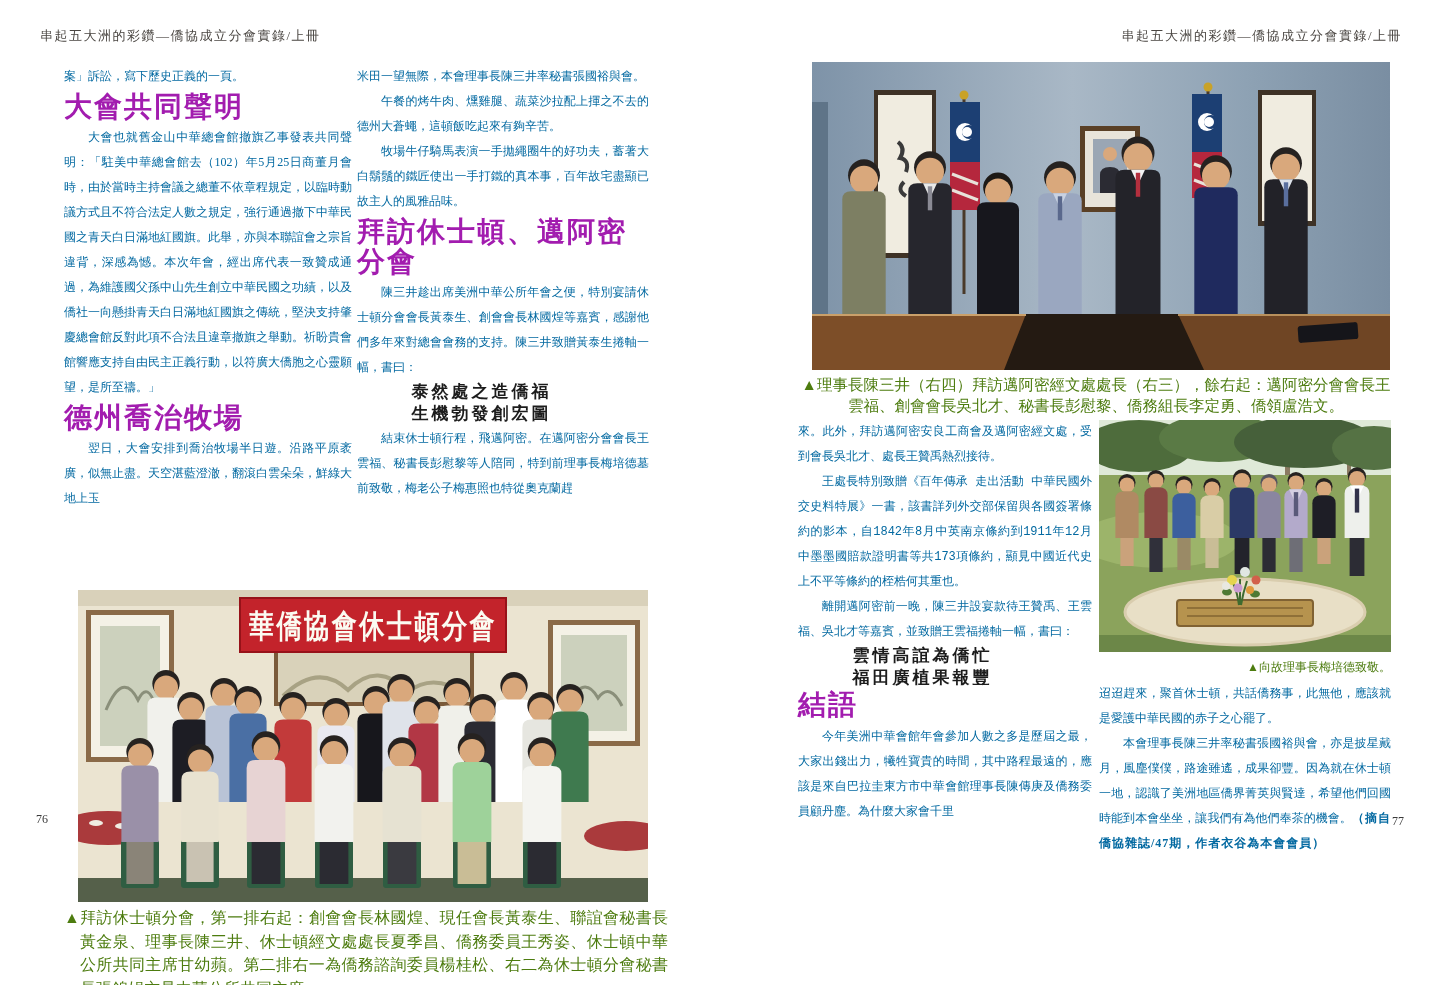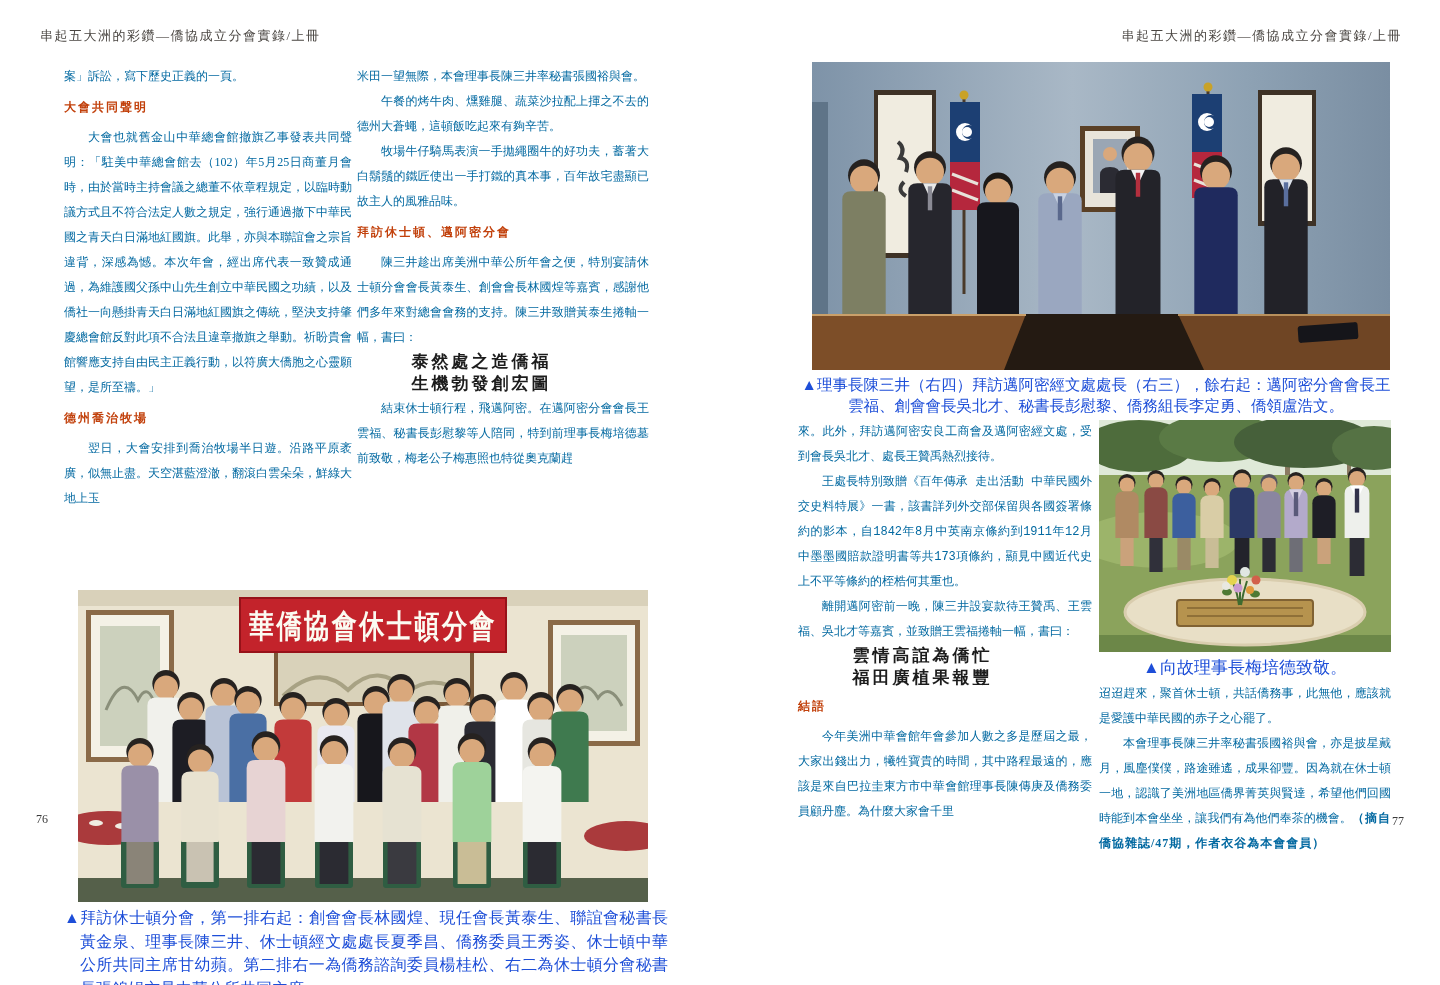--- a/index.html
+++ b/index.html
@@ -4,24 +4,24 @@
 <style>
   html,body{margin:0;padding:0;background:#ffffff;}
   #page{position:relative;width:1440px;height:985px;background:#fff;overflow:hidden;
         font-family:"Liberation Serif","DejaVu Serif",serif;}
   .hdr{position:absolute;top:27px;font-size:13px;color:#4a4642;letter-spacing:1.5px;}
   .hdr-l{left:40px;}
   .hdr-r{right:38px;}
   .col{position:absolute;}
   .bt{font-size:12px;line-height:25px;text-align:justify;color:#0369a1;}
   .ind{text-indent:2em;}
-  .rh{color:#c2410c;font-weight:bold;font-size:12px;line-height:30px;letter-spacing:2px;margin:3px 0;}
+  .rh{color:#a21caf;font-weight:bold;font-size:28px;line-height:30px;letter-spacing:2px;margin:3px 0;}
   .verse{font-weight:bold;font-size:17px;line-height:20px;letter-spacing:3px;color:#1c1c1c;margin:2px 0 2px 3.2em;}
   .src{font-weight:bold;letter-spacing:1px;}
-  .cap{position:absolute;color:#1d4ed8;font-size:16px;line-height:23.5px;}
+  .cap{position:absolute;color:#4d7c0f;font-size:16px;line-height:23.5px;}
   .cap-just{text-align:justify;padding-left:1em;text-indent:-1em;}
   .cap-center{text-align:center;}
   .pg{position:absolute;font-size:12px;color:#3a3a3a;}
   svg{position:absolute;display:block;}
 </style>
 </head>
 <body>
 
 <div id="page">
 
@@ -339,21 +339,21 @@
       <ellipse cx="128" cy="172" rx="5" ry="3.5" fill="#4e7a35"></ellipse>
       <ellipse cx="156" cy="174" rx="5" ry="3.5" fill="#4e7a35"></ellipse>
       <circle cx="133" cy="160" r="5" fill="#e5d44e"></circle>
       <circle cx="146" cy="152" r="5" fill="#e0e6e2"></circle>
       <circle cx="157" cy="160" r="4.5" fill="#d2604a"></circle>
       <circle cx="139" cy="168" r="4.5" fill="#c89ad2"></circle>
       <circle cx="151" cy="170" r="4" fill="#e09a3c"></circle>
       <circle cx="127" cy="166" r="4" fill="#e8e8e0"></circle>
     </g>
   </svg>
-  <div class="cap cap-center" style="left:1099px;top:656px;width:292px;font-size:17px;">▲向故理事長梅培德致敬。</div>
+  <div class="cap cap-center" style="left:1099px;top:656px;width:292px;font-size:12px;text-align:right;">▲向故理事長梅培德致敬。</div>
 
   <div class="col" style="left:1099px;top:681px;width:292px;">
     <div class="bt">迢迢趕來，聚首休士頓，共話僑務事，此無他，應該就是愛護中華民國的赤子之心罷了。</div>
     <div class="bt ind"><span>本會理事長陳三井率秘書張國裕與會，亦是披星戴月，風塵僕僕，路途雖遙，成果卻豐。因為就在休士頓一地，認識了美洲地區僑界菁英與賢達，希望他們回國時能到本會坐坐，讓我們有為他們奉茶的機會。</span><span class="src">（摘自僑協雜誌/47期，作者衣谷為本會會員）</span></div>
   </div>
   <div class="pg" style="left:1392px;top:814px;">77</div>
 
 </div>
 
 </body></html>

